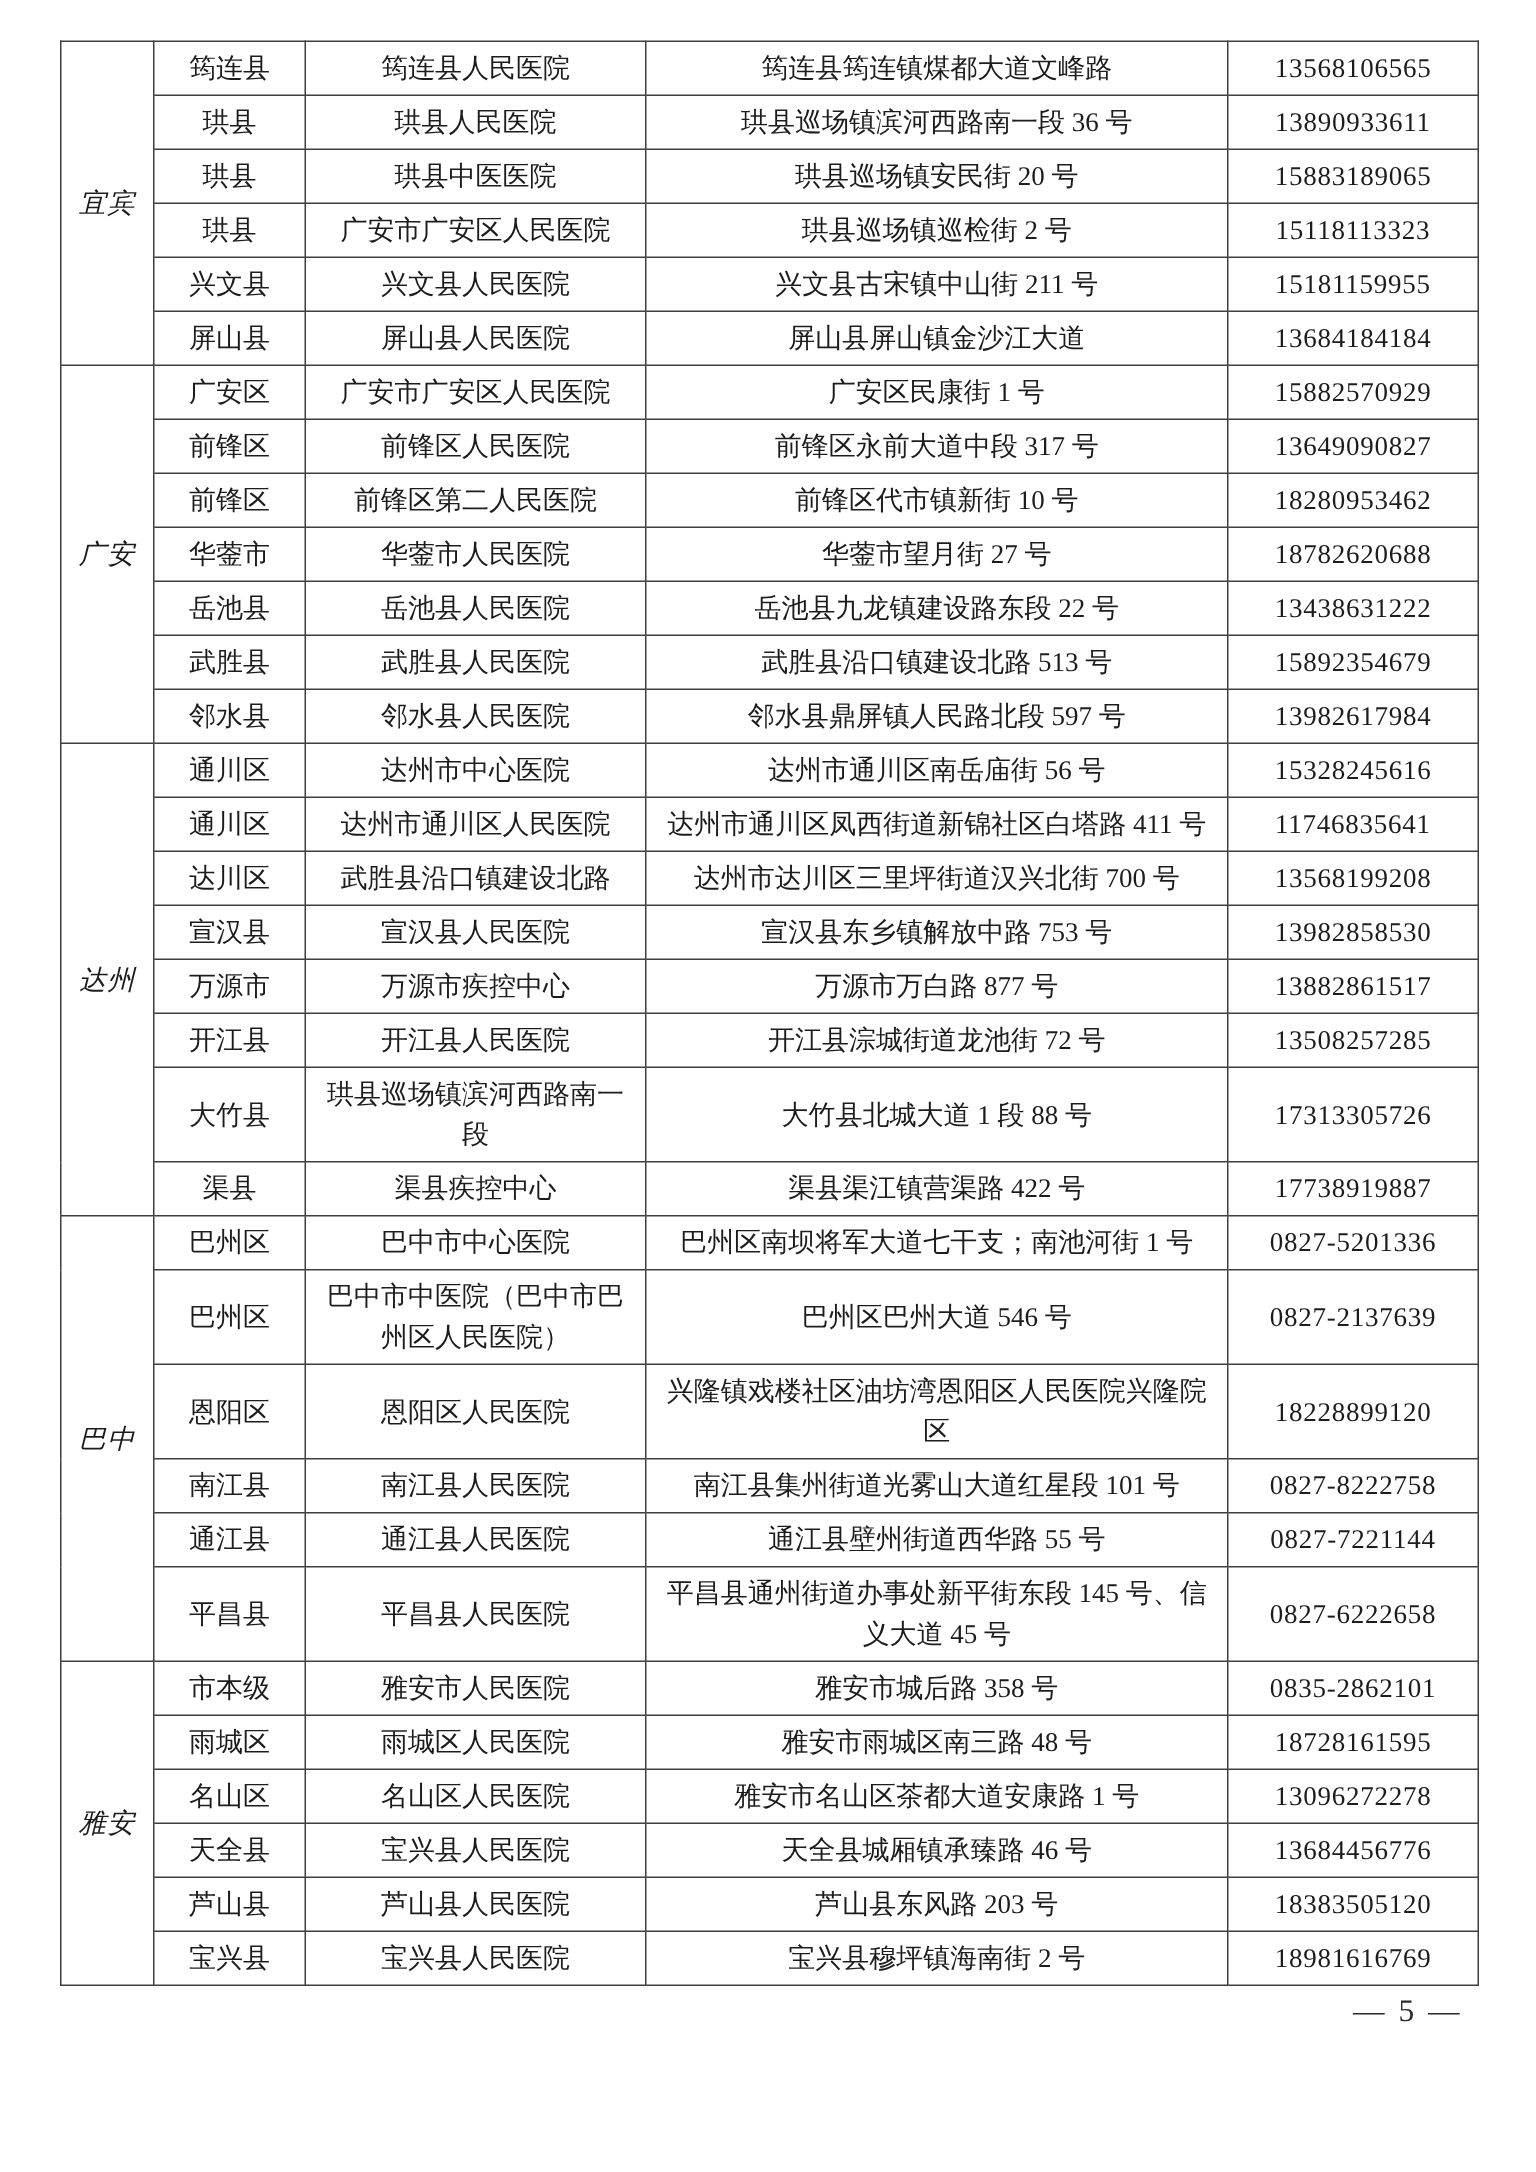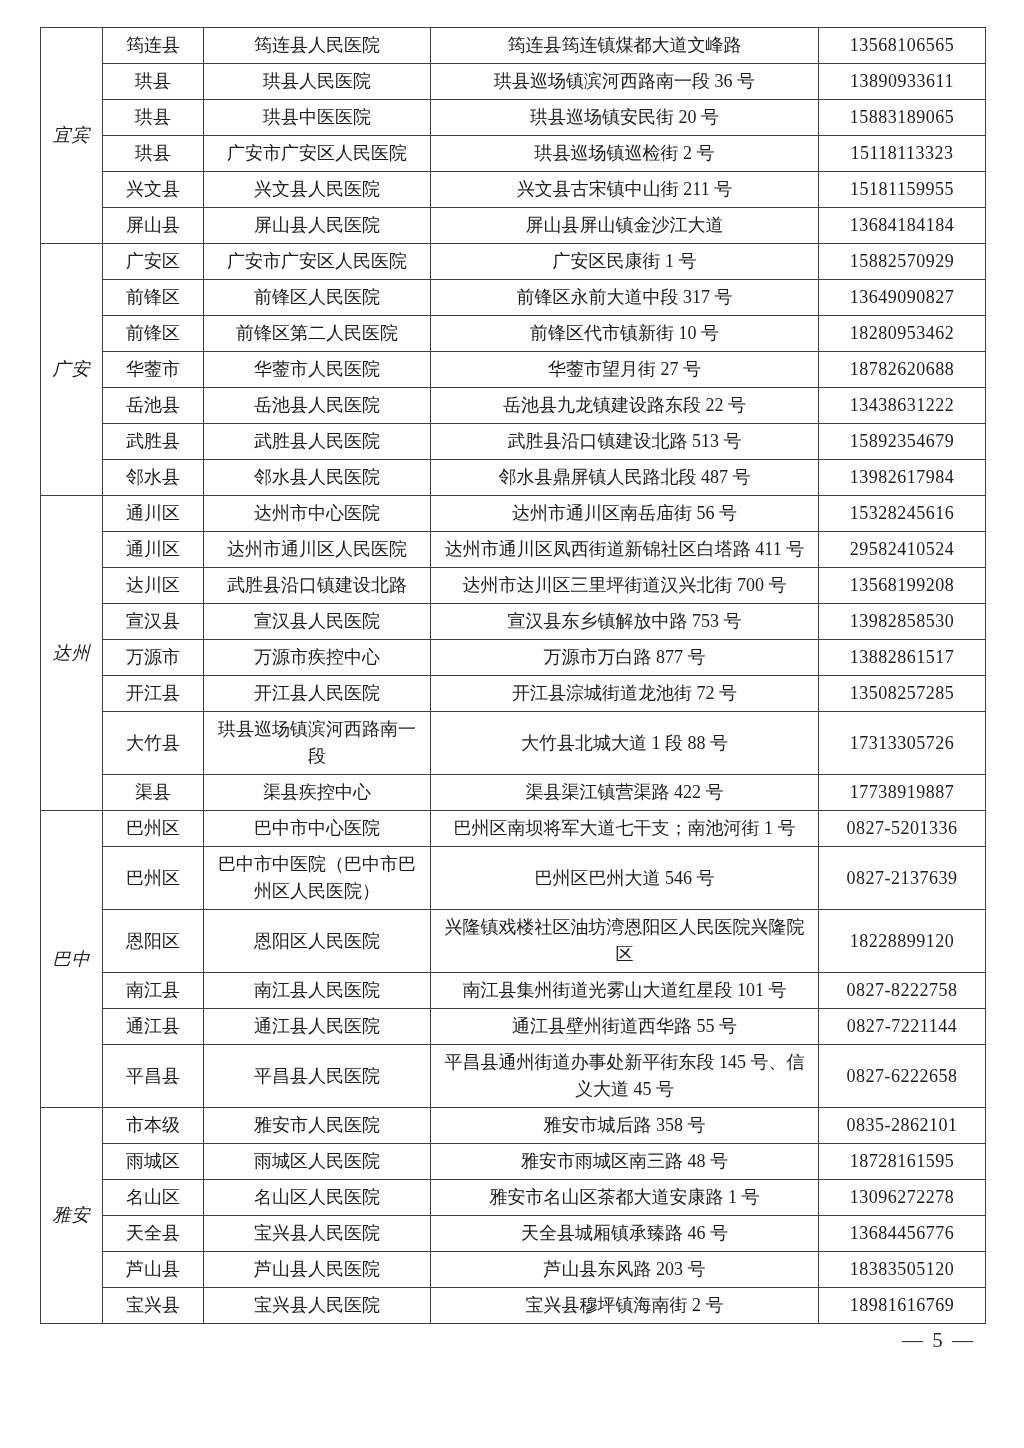--- a/index.html
+++ b/index.html
@@ -143,35 +143,35 @@
         </tr>
         <tr>
           <td class="col-county">武胜县</td>
           <td class="col-hospital">武胜县人民医院</td>
           <td class="col-address">武胜县沿口镇建设北路 513 号</td>
           <td class="col-phone">15892354679</td>
         </tr>
         <tr>
           <td class="col-county">邻水县</td>
           <td class="col-hospital">邻水县人民医院</td>
-          <td class="col-address">邻水县鼎屏镇人民路北段 487 号</td>
+          <td class="col-address">邻水县鼎屏镇人民路北段 597 号</td>
           <td class="col-phone">13982617984</td>
         </tr>
         <tr>
           <td class="col-city" rowspan="8">达州</td>
           <td class="col-county">通川区</td>
           <td class="col-hospital">达州市中心医院</td>
           <td class="col-address">达州市通川区南岳庙街 56 号</td>
           <td class="col-phone">15328245616</td>
         </tr>
         <tr>
           <td class="col-county">通川区</td>
           <td class="col-hospital">达州市通川区人民医院</td>
           <td class="col-address">达州市通川区凤西街道新锦社区白塔路 411 号</td>
-          <td class="col-phone">29582410524</td>
+          <td class="col-phone">11746835641</td>
         </tr>
         <tr>
           <td class="col-county">达川区</td>
           <td class="col-hospital">武胜县沿口镇建设北路</td>
           <td class="col-address">达州市达川区三里坪街道汉兴北街 700 号</td>
           <td class="col-phone">13568199208</td>
         </tr>
         <tr>
           <td class="col-county">宣汉县</td>
           <td class="col-hospital">宣汉县人民医院</td>

